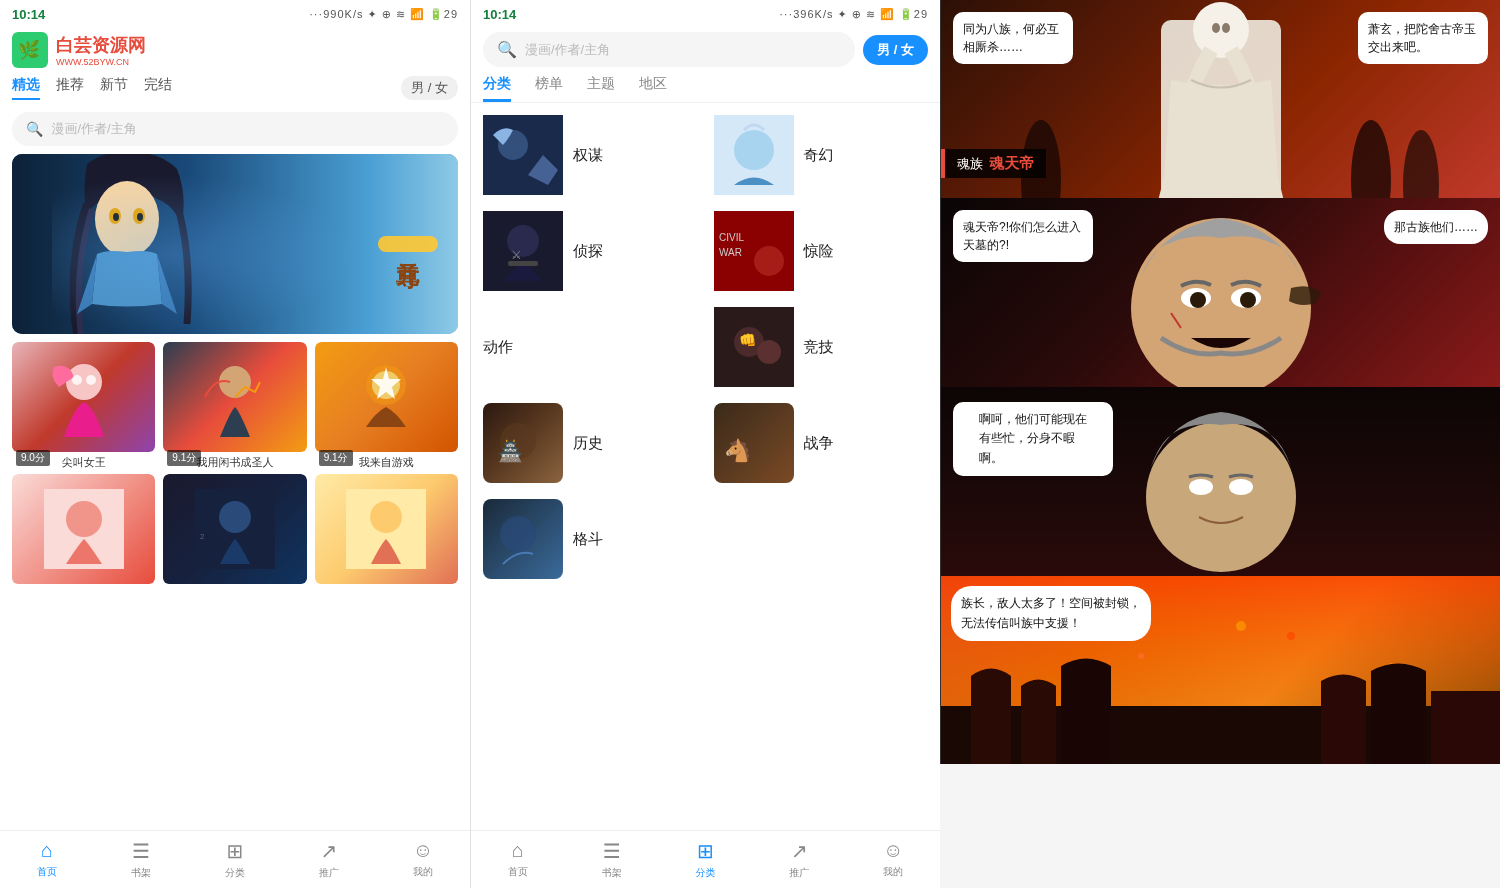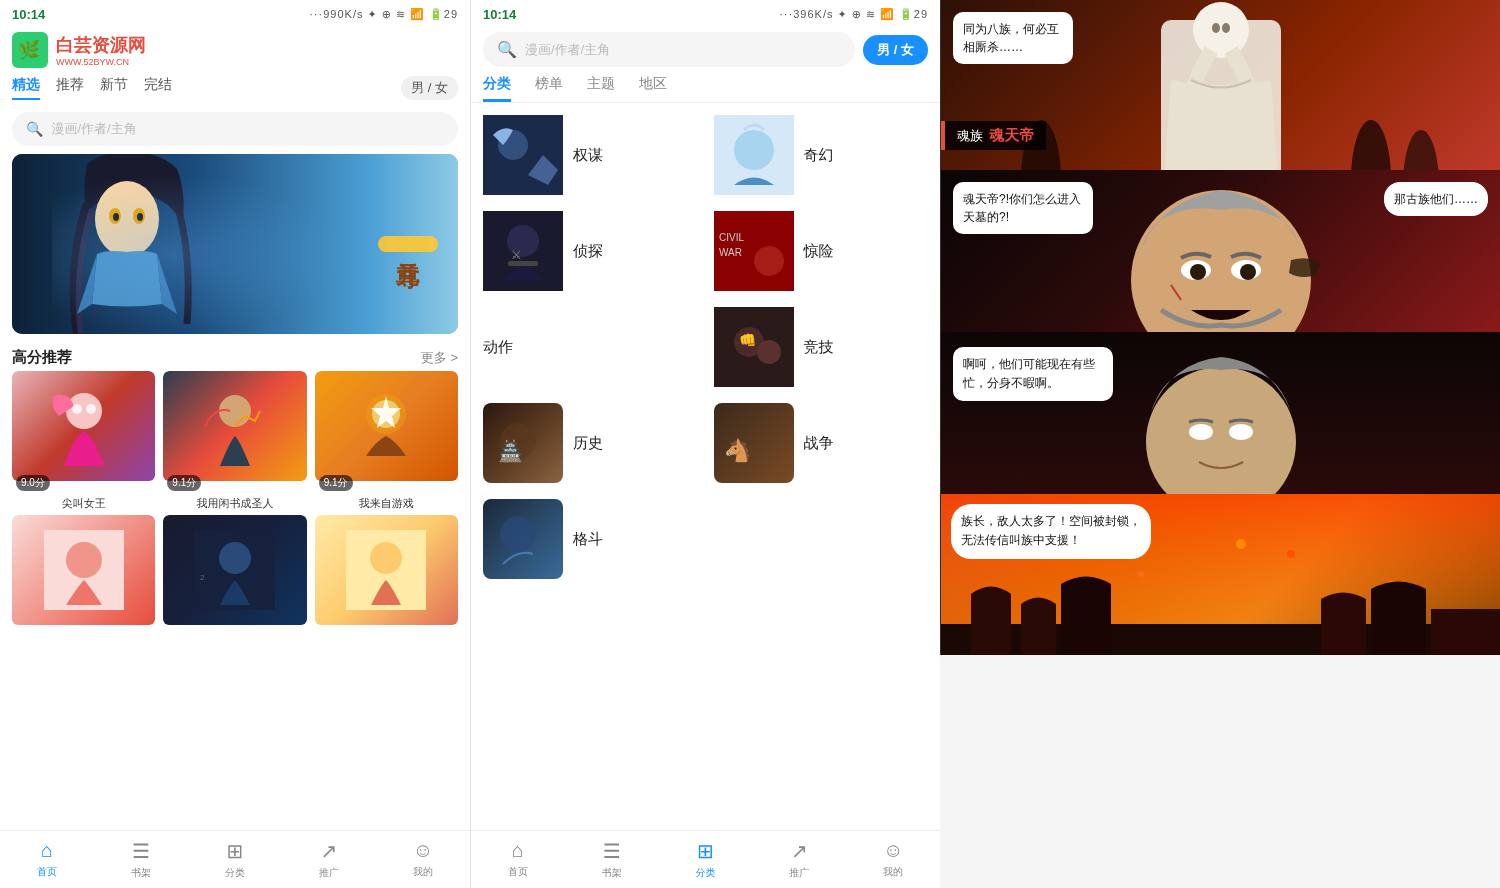--- a/index.html
+++ b/index.html
@@ -27,21 +27,21 @@
     .search-placeholder { color: #bbb; font-size: 13px; }
     .panel1-banner { margin: 0 12px 8px; border-radius: 10px; overflow: hidden; height: 180px; position: relative; background: linear-gradient(135deg, #1a3a5c 0%, #2980b9 50%, #5dade2 100%); }
     .banner-img-placeholder { width: 100%; height: 100%; position: relative; overflow: hidden; }
     .banner-title-box { position: absolute; right: 20px; top: 50%; transform: translateY(-50%); background: rgba(255,200,50,0.9); border-radius: 8px; padding: 8px 14px; writing-mode: vertical-lr; }
     .banner-title-text { font-size: 24px; font-weight: 800; color: #8B4513; }
     .panel1-section-header { display: flex; justify-content: space-between; align-items: center; padding: 6px 12px 4px; }
     .section-title { font-size: 15px; font-weight: 700; color: #222; }
     .section-more { font-size: 13px; color: #888; }
     .panel1-grid { display: grid; grid-template-columns: repeat(3, 1fr); gap: 8px; padding: 0 12px; }
     .manga-card { position: relative; border-radius: 6px; overflow: hidden; }
-    .manga-title { font-size: 11px; color: #333; margin-top: 15px; text-align: center; overflow: hidden; white-space: nowrap; text-overflow: ellipsis; }
+    .manga-title { font-size: 11px; color: #333; margin-top: 3px; text-align: center; overflow: hidden; white-space: nowrap; text-overflow: ellipsis; }
     .manga-thumb-1 { background: linear-gradient(135deg, #e8b4b8, #c0392b, #8e44ad); }
     .manga-thumb-2 { background: linear-gradient(135deg, #2c3e50, #e74c3c, #f39c12); }
     .manga-thumb-3 { background: linear-gradient(135deg, #f39c12, #e67e22, #d35400); }
     .manga-thumb-4 { background: linear-gradient(135deg, #fadbd8, #f1948a, #e74c3c); }
     .manga-thumb-5 { background: linear-gradient(135deg, #1a1a2e, #16213e, #0f3460); }
     .manga-thumb-6 { background: linear-gradient(135deg, #ffeaa7, #fdcb6e, #e17055); }
     .panel1-bottom-nav { display: flex; margin-top: auto; border-top: 1px solid #eee; }
     .bottom-nav-item { flex: 1; display: flex; flex-direction: column; align-items: center; padding: 8px 0; font-size: 10px; color: #888; gap: 3px; }
     .bottom-nav-item.active { color: #1890ff; }
     .bottom-nav-icon { font-size: 20px; }
@@ -65,27 +65,27 @@
     .cat-label { font-size: 15px; color: #222; font-weight: 500; flex: 1; }
     .cat-label-right { font-size: 15px; color: #222; font-weight: 500; flex: 1; }
     .category-pair { display: grid; grid-template-columns: 1fr 1fr; gap: 16px; margin-bottom: 16px; }
     .cat-item { display: flex; align-items: center; gap: 10px; }
     .panel2-bottom-nav { display: flex; border-top: 1px solid #eee; }
     .panel2-bottom-item { flex: 1; display: flex; flex-direction: column; align-items: center; padding: 8px 0; font-size: 10px; color: #888; gap: 3px; }
     .panel2-bottom-item.active { color: #1890ff; }
     .panel2-bottom-icon { font-size: 20px; }
 
     
-    .panel3 { width: 560px; height: 655px; background: #1a1a1a; display: flex; flex-direction: column; overflow: hidden; border-left: 1px solid #333; }
+    .panel3 { width: 560px; height: 764px; background: #1a1a1a; display: flex; flex-direction: column; overflow: hidden; border-left: 1px solid #333; }
     .comic-frame { position: relative; overflow: hidden; }
     .comic-frame-1 { height: 220px; background: linear-gradient(135deg, #2c1810 0%, #8b3a15 50%, #c0392b 100%); display: flex; }
     .comic-frame-2 { height: 220px; background: linear-gradient(135deg, #1a0a05 0%, #4a1a0a 60%, #8b2500 100%); display: flex; }
     .comic-frame-3 { height: 220px; background: linear-gradient(135deg, #0a0505 0%, #3a1010 60%, #6b1515 100%); display: flex; }
 
-    .score-badge { position: absolute; bottom: 20px; left: 4px; background: rgba(0,0,0,0.6); color: #fff; font-size: 10px; padding: 1px 5px; border-radius: 8px; }
+    .score-badge { position: absolute; bottom: 4px; left: 4px; background: rgba(0,0,0,0.6); color: #fff; font-size: 10px; padding: 1px 5px; border-radius: 2px; }
     .panel1-grid-row2 { display: grid; grid-template-columns: repeat(3, 1fr); gap: 8px; padding: 4px 12px 0; }
 
     .manga-thumb-inner { width: 100%; height: 110px; border-radius: 6px; display: flex; align-items: center; justify-content: center; overflow: hidden; position: relative; }
     .panel2-scroll { flex: 1; overflow-y: auto; }
   </style>
 </head>
 <body>
 
 <div class="panel1">
 
@@ -151,24 +151,20 @@
 
         <div style="position:absolute;top:20px;left:40px;width:300px;height:160px;background:radial-gradient(ellipse at 40% 50%, rgba(100,180,255,0.3) 0%, transparent 70%);"></div>
 
         <div class="banner-title-box">
           <span class="banner-title-text">元尊</span>
         </div>
       </div>
     </div>
   </div>
 
-  <div class="panel1-section-header">
-    <span class="section-title">高分推荐</span>
-    <span class="section-more">更多 &gt;</span>
-  </div>
 
   <div class="panel1-grid">
     <div class="manga-card">
       <div class="manga-thumb-inner manga-thumb-1">
         <svg width="80" height="80" viewBox="0 0 80 80">
           <circle cx="40" cy="25" r="18" fill="#f8c5c5"></circle>
           <path d="M20,80 Q30,50 40,45 Q50,50 60,80Z" fill="#e91e8c"></path>
           <path d="M15,30 Q5,20 10,10 Q25,5 30,20" fill="#ff6b9d"></path>
           <circle cx="33" cy="23" r="5" fill="#fff" opacity="0.8"></circle>
           <circle cx="47" cy="23" r="5" fill="#fff" opacity="0.8"></circle>
@@ -438,20 +434,23 @@
         <ellipse cx="285" cy="28" rx="4" ry="5" fill="#8a7a6a"></ellipse>
 
         <path d="M230,80 Q280,90 330,80 L340,220 L220,220Z" fill="#e8e0d0"></path>
         <path d="M250,80 Q280,95 310,80" stroke="#c8c0b0" stroke-width="2" fill="none"></path>
       </svg>
     </div>
 
     <div style="position:absolute;top:12px;left:12px;background:#fff;border-radius:10px;padding:8px 10px;font-size:12px;color:#111;max-width:120px;line-height:1.5;z-index:10;">
       <span>同为八族，何必互相厮杀……</span>
     </div>
+    <div style="position:absolute;top:12px;right:12px;background:#fff;border-radius:10px;padding:8px 10px;font-size:12px;color:#111;max-width:130px;line-height:1.5;z-index:10;">
+      <span>萧玄，把陀舍古帝玉交出来吧。</span>
+    </div>
 
     <div style="position:absolute;bottom:20px;left:0;background:rgba(0,0,0,0.8);border-left:4px solid #e74c3c;padding:5px 12px;z-index:10;">
       <span style="color:#fff;font-size:13px;">魂族</span>
       <span style="color:#e74c3c;font-size:15px;font-weight:800;margin-left:2px;">魂天帝</span>
     </div>
   </div>
 
   <div class="comic-frame comic-frame-2" style="height:220px; position:relative; overflow:hidden;">
     <div style="position:absolute;inset:0;background:linear-gradient(135deg, #0a0505 0%, #2a0a0a 40%, #5a1010 70%, #8b1a1a 100%);">
       <svg width="560" height="220" viewBox="0 0 560 220" style="position:absolute;left:0;top:0;">
@@ -499,21 +498,21 @@
         <circle cx="262" cy="101" rx="6" ry="6" fill="#2a1a0a"></circle>
         <circle cx="302" cy="101" rx="6" ry="6" fill="#2a1a0a"></circle>
 
         <path d="M248,90 Q260,86 272,90" stroke="#666" stroke-width="3" fill="none"></path>
         <path d="M288,90 Q300,86 312,90" stroke="#666" stroke-width="3" fill="none"></path>
 
         <path d="M258,130 Q280,142 302,130" stroke="#8b5e3c" stroke-width="2" fill="none"></path>
       </svg>
     </div>
 
-    <div style="position:absolute;top:15px;left:12px;background:#fff;border-radius:10px;padding:8px 10px;font-size:12px;color:#111;max-width:160px;line-height:1.6;z-index:10;">
+    <div style="position:absolute;top:15px;left:12px;background:#fff;border-radius:10px;padding:8px 26px;font-size:12px;color:#111;max-width:160px;line-height:1.6;z-index:10;">
       <span>啊呵，他们可能现在有些忙，分身不暇啊。</span>
     </div>
   </div>
 
   <div class="comic-frame" style="height:218px; position:relative; overflow:hidden; background:linear-gradient(135deg, #c0392b 0%, #d35400 30%, #e67e22 60%, #2c1005 100%);">
     <div style="position:absolute;inset:0;">
       <svg width="560" height="218" viewBox="0 0 560 218" style="position:absolute;left:0;top:0;">
 
         <rect width="560" height="140" fill="url(#firegrad)" opacity="0.8"></rect>
         <defs>

